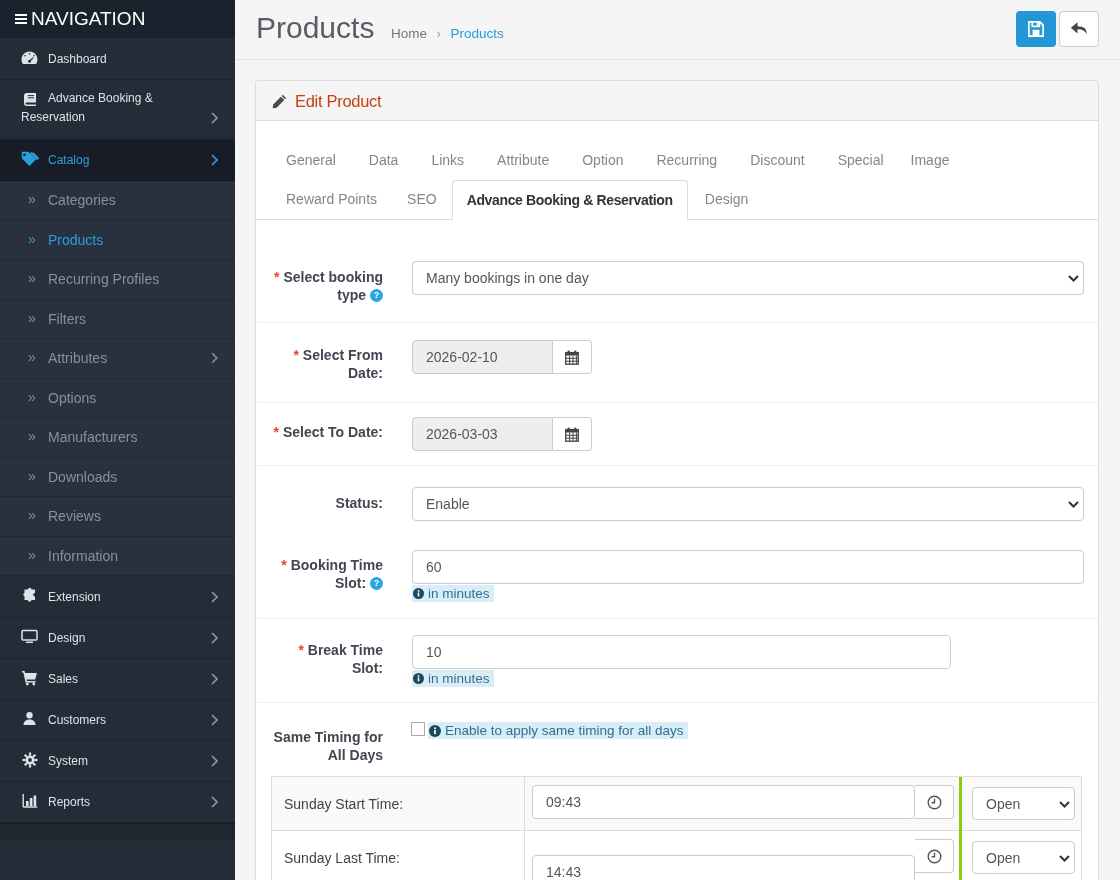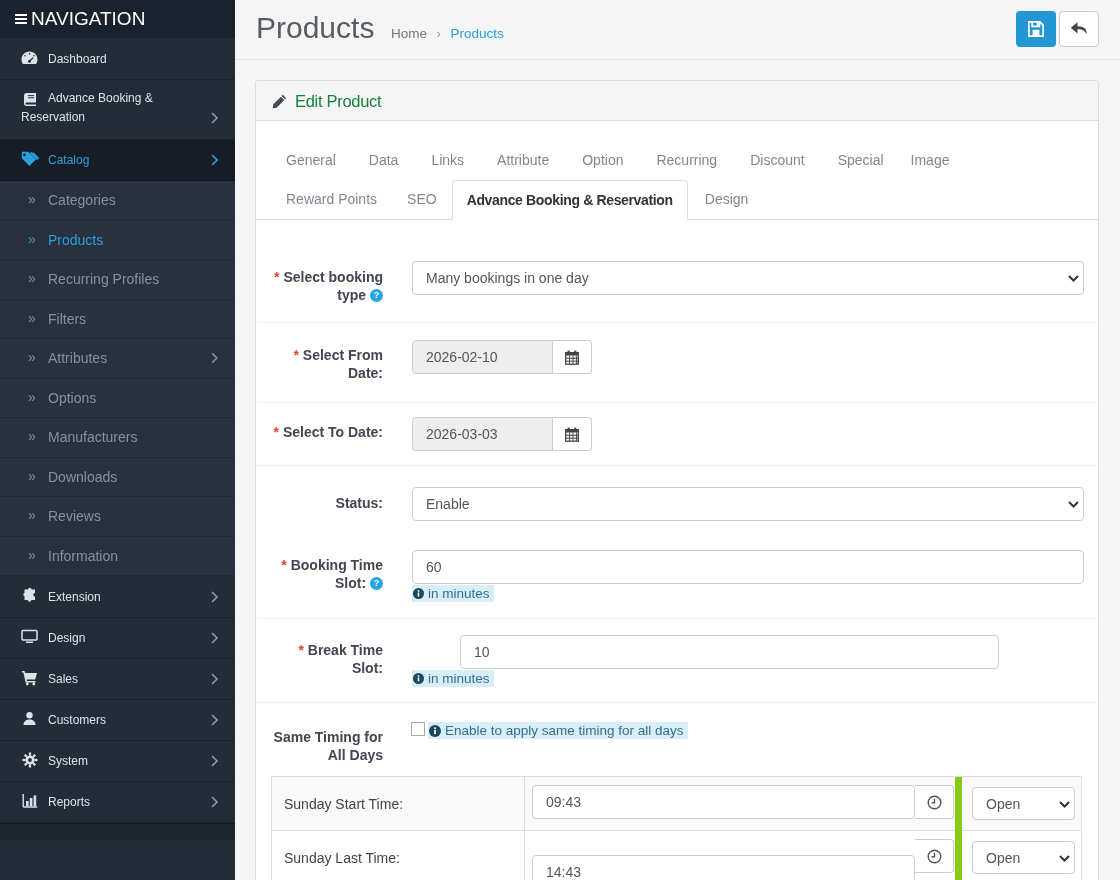--- a/index.html
+++ b/index.html
@@ -28,21 +28,21 @@
 #crumbs { position:absolute; left:156px; top:26px; font-size:13.5px; color:#777; }
 #crumbs a { color:#23a1dd; text-decoration:none; }
 #crumbs .sep { color:#999; margin:0 6px; font-size:12px; }
 .hbtn { position:absolute; top:11px; width:40px; height:36px; border-radius:4px; display:flex; align-items:center; justify-content:center; }
 #btn-save { left:781px; background:#2397d3; }
 #btn-undo { left:824px; background:#fff; border:1px solid #ccc; }
 
 
 #panel { position:absolute; left:20px; top:80px; width:844px; height:810px; background:#fff; border:1px solid #ddd; border-radius:4px 4px 0 0; border-bottom:none; }
 #panel-heading { position:absolute; left:0; top:0; width:842px; height:40px; background:#f5f5f6; border-bottom:1px solid #ddd; border-radius:4px 4px 0 0; }
-#panel-heading .ptitle { position:absolute; left:39px; top:11px; font-size:16.5px; color:#15803d; letter-spacing:-0.3px; }
+#panel-heading .ptitle { position:absolute; left:39px; top:11px; font-size:16.5px; color:#c2410c; letter-spacing:-0.3px; }
 #panel-heading svg { position:absolute; left:16px; top:13px; }
 
 
 .tabs { position:absolute; left:0px; top:60px; width:842px; }
 .tabrow { display:flex; padding-left:15px; }
 .tabrow.r1 .tab { margin-right:3px; }
 .tab { font-size:14px; color:#82868f; padding:10px 15px; height:39px; line-height:19px; margin-right:2px; white-space:nowrap; }
 .tab.active { background:#fff; border:1px solid #ddd; border-bottom:1px solid #fff; border-radius:4px 4px 0 0; font-weight:bold; color:#333; position:relative; z-index:2; height:40px; letter-spacing:-0.35px; padding:10px 14px; }
 .tabline { position:absolute; left:0; top:138px; width:842px; height:1px; background:#ddd; }
 
@@ -58,21 +58,21 @@
 .addon { position:absolute; border:1px solid #ccc; border-left:none; border-radius:0 4px 4px 0; background:#fff; display:flex; align-items:center; justify-content:center; }
 .badge-info { position:absolute; height:17px; background:#d9edf7; display:flex; align-items:center; padding:0 4px 0 1px; font-size:13.5px; color:#31708f; }
 .badge-info svg { margin-right:4px; }
 .cbox { position:absolute; width:14px; height:14px; background:#fff; border:1px solid #aaa; }
 
 
 #ttable { position:absolute; left:15px; top:695px; width:811px; border:1px solid #ddd; }
 .trow { position:relative; height:54px; border-bottom:1px solid #ddd; }
 .trow.odd { background:#f9f9f9; }
 .trow .c1 { position:absolute; left:0; top:0; width:253px; height:54px; border-right:1px solid #ddd; }
-.trow .c2 { position:absolute; left:253px; top:0; width:437px; height:54px; border-right:7px solid #84cc16; }
+.trow .c2 { position:absolute; left:253px; top:0; width:437px; height:54px; border-right:3px solid #84cc16; }
 .trow .c1 .lab { position:absolute; left:12px; top:19px; font-size:14px; color:#444; }
 </style>
 </head>
 <body>
 
 <div id="sidebar">
   <div id="navhead"><div class="bars">
         <div></div>
         <div></div>
         <div></div>
@@ -331,21 +331,21 @@
           <text x="6.5" y="9.4" text-anchor="middle" font-size="9" font-weight="bold" fill="#fff" font-family="Liberation Sans">?</text>
         </svg></div>
     <div class="tinput" style="left:156px; top:469px; width:672px; height:34px;">60</div>
     <div class="badge-info" style="left:156px; top:504px;"><svg width="11" height="11" viewBox="0 0 14 14">
           <circle cx="7" cy="7" r="7" fill="#1b4a5e"></circle>
           <rect x="6" y="5.7" width="2" height="5" fill="#fff"></rect>
           <rect x="6" y="2.8" width="2" height="2" fill="#fff"></rect>
         </svg>in minutes</div>
 
     <div class="flabel" style="left:7px; top:560px;"><span class="req">* </span>Break Time<br>Slot:</div>
-    <div class="tinput" style="left:156px; top:554px; width:539px; height:34px;margin-left:48px;">10</div>
+    <div class="tinput" style="left:156px; top:554px; width:539px; height:34px;">10</div>
     <div class="badge-info" style="left:156px; top:589px;"><svg width="11" height="11" viewBox="0 0 14 14">
           <circle cx="7" cy="7" r="7" fill="#1b4a5e"></circle>
           <rect x="6" y="5.7" width="2" height="5" fill="#fff"></rect>
           <rect x="6" y="2.8" width="2" height="2" fill="#fff"></rect>
         </svg>in minutes</div>
 
     <div class="flabel" style="left:7px; top:647px;">Same Timing for<br>All Days</div>
     <div class="cbox" style="left:155px; top:641px;"></div>
     <div class="badge-info" style="left:172px; top:641px;"><svg width="12" height="12" viewBox="0 0 14 14">
           <circle cx="7" cy="7" r="7" fill="#1b4a5e"></circle>

